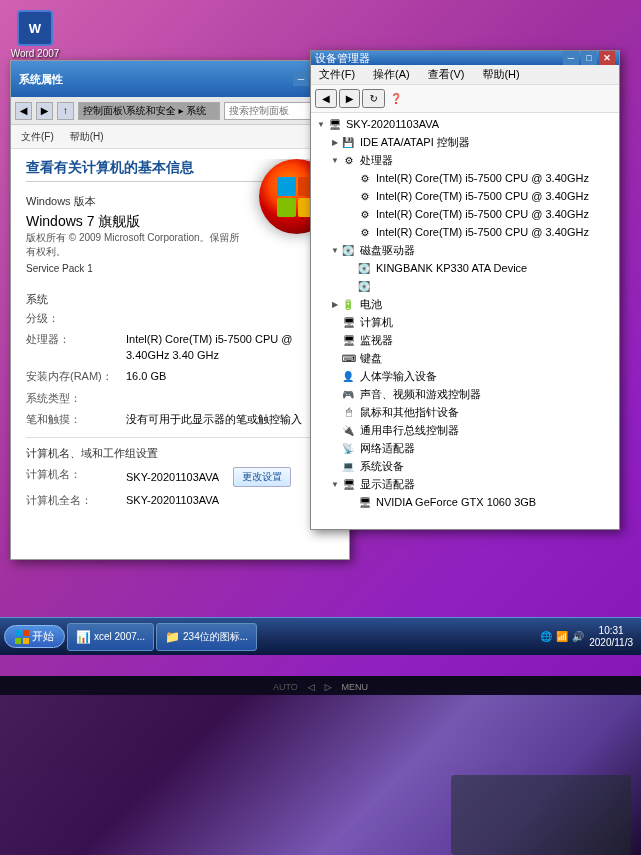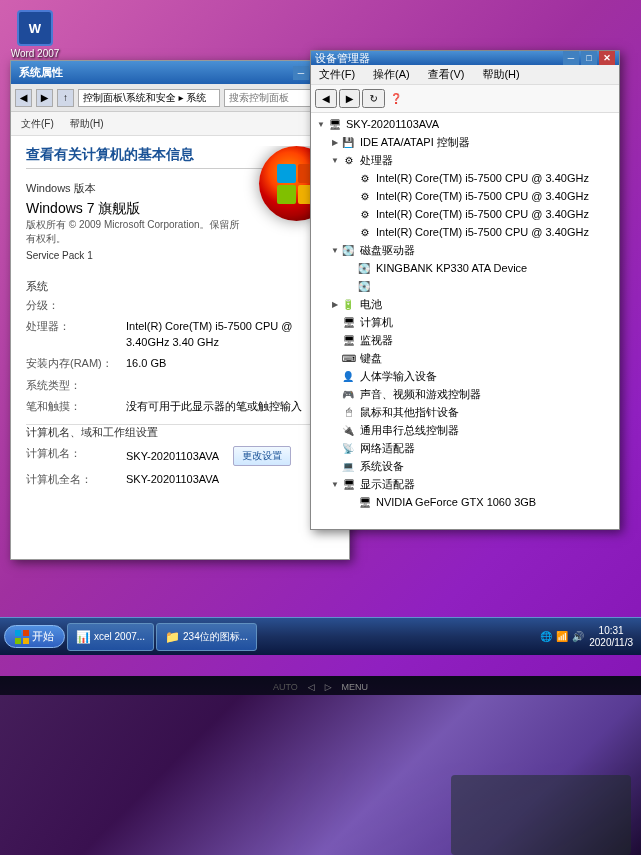--- a/index.html
+++ b/index.html
@@ -80,21 +80,21 @@
       height: 500px;
       background: #f0f0f0;
       border: 1px solid #999;
       box-shadow: 3px 3px 10px rgba(0,0,0,0.5);
       display: flex;
       flex-direction: column;
       font-size: 11px;
     }
 
     .window-titlebar {
-      height: 23px;
+      height: 36px;
       background: linear-gradient(to bottom, #4a90d4 0%, #2060b0 100%);
       display: flex;
       align-items: center;
       justify-content: space-between;
       padding: 0 4px;
       color: white;
       font-size: 11px;
       font-weight: bold;
     }
 
@@ -149,21 +149,21 @@
       cursor: pointer;
       font-size: 10px;
     }
 
     .address-input {
       flex: 1;
       height: 18px;
       border: 1px solid #aaa;
       padding: 0 4px;
       font-size: 10px;
-      background: #ffffff;
+      background: #a3a3a3;
     }
 
     .search-input {
       width: 100px;
       height: 18px;
       border: 1px solid #aaa;
       padding: 0 4px;
       font-size: 10px;
     }
 
@@ -248,20 +248,21 @@
     }
 
     .logo-q { border-radius: 2px; }
     .logo-q1 { background: #00a0e0; }
     .logo-q2 { background: #e04000; }
     .logo-q3 { background: #80c000; }
     .logo-q4 { background: #f0b000; }
 
     .computer-name-section {
       margin-top: 10px;
+      padding-top: 8px;
       border-top: 1px solid #ddd;
     }
 
     .change-btn {
       display: inline-block;
       background: linear-gradient(to bottom, #f0f8ff, #d0e8ff);
       border: 1px solid #aac;
       padding: 2px 8px;
       font-size: 10px;
       cursor: pointer;

